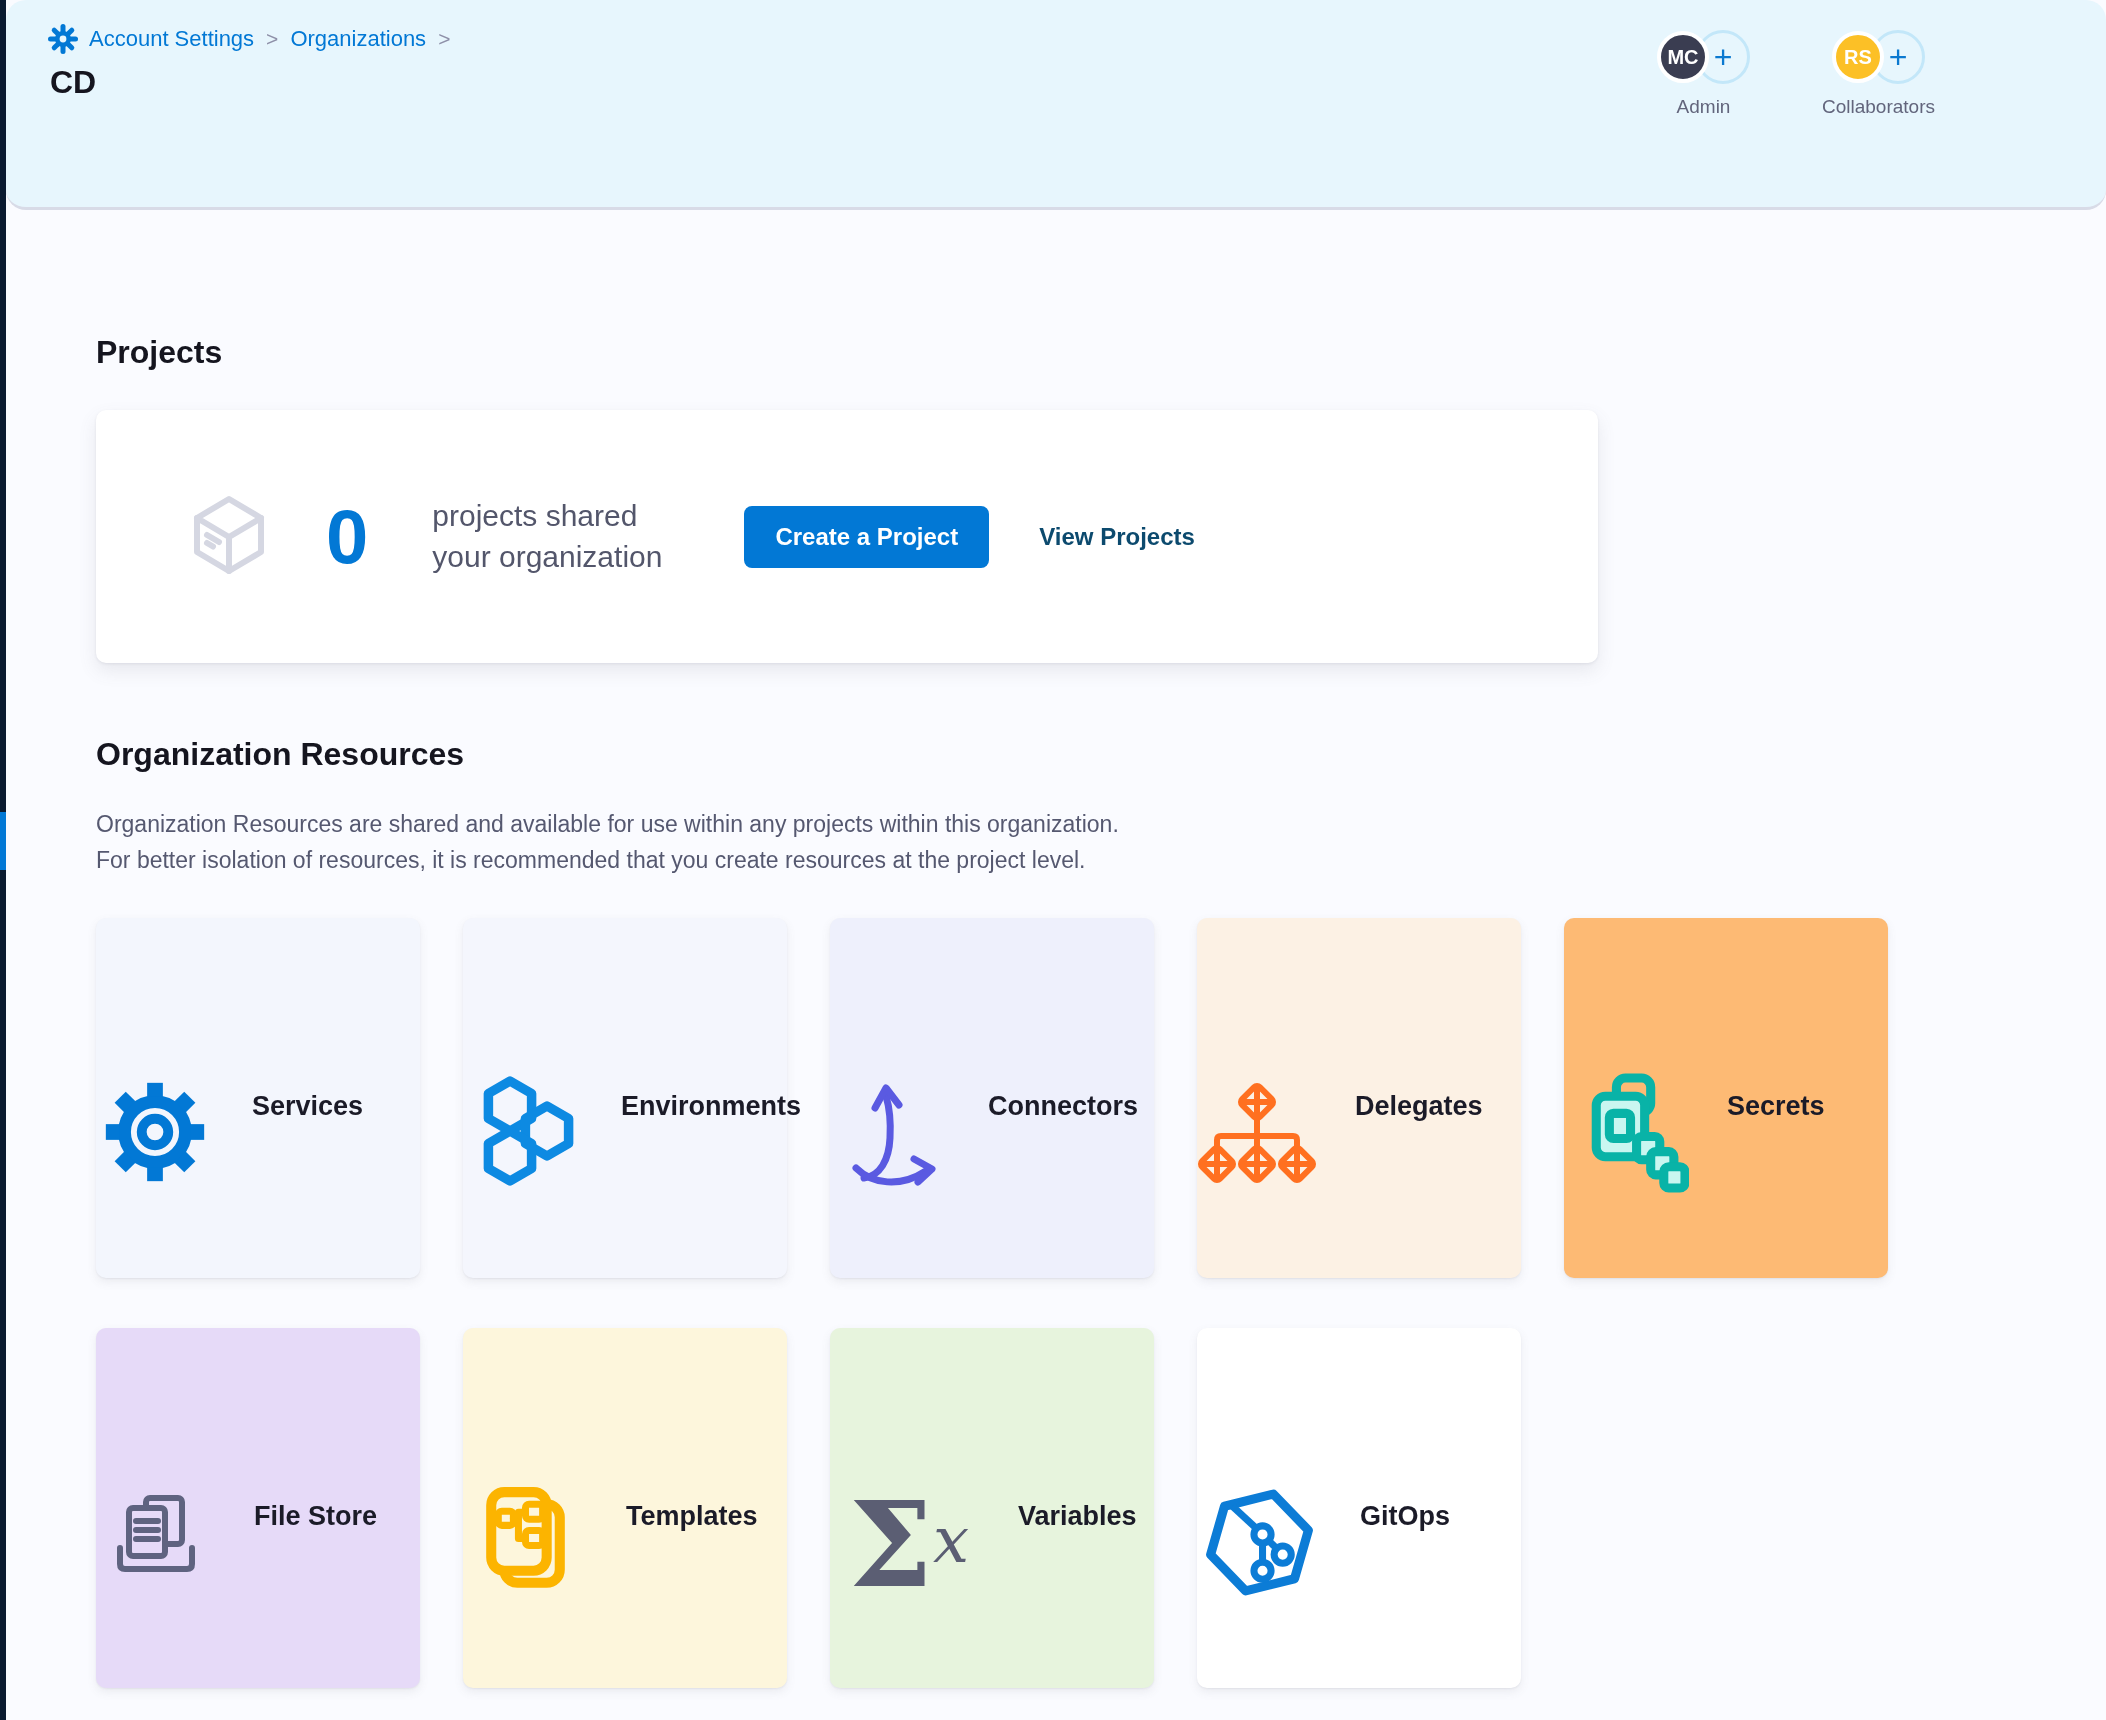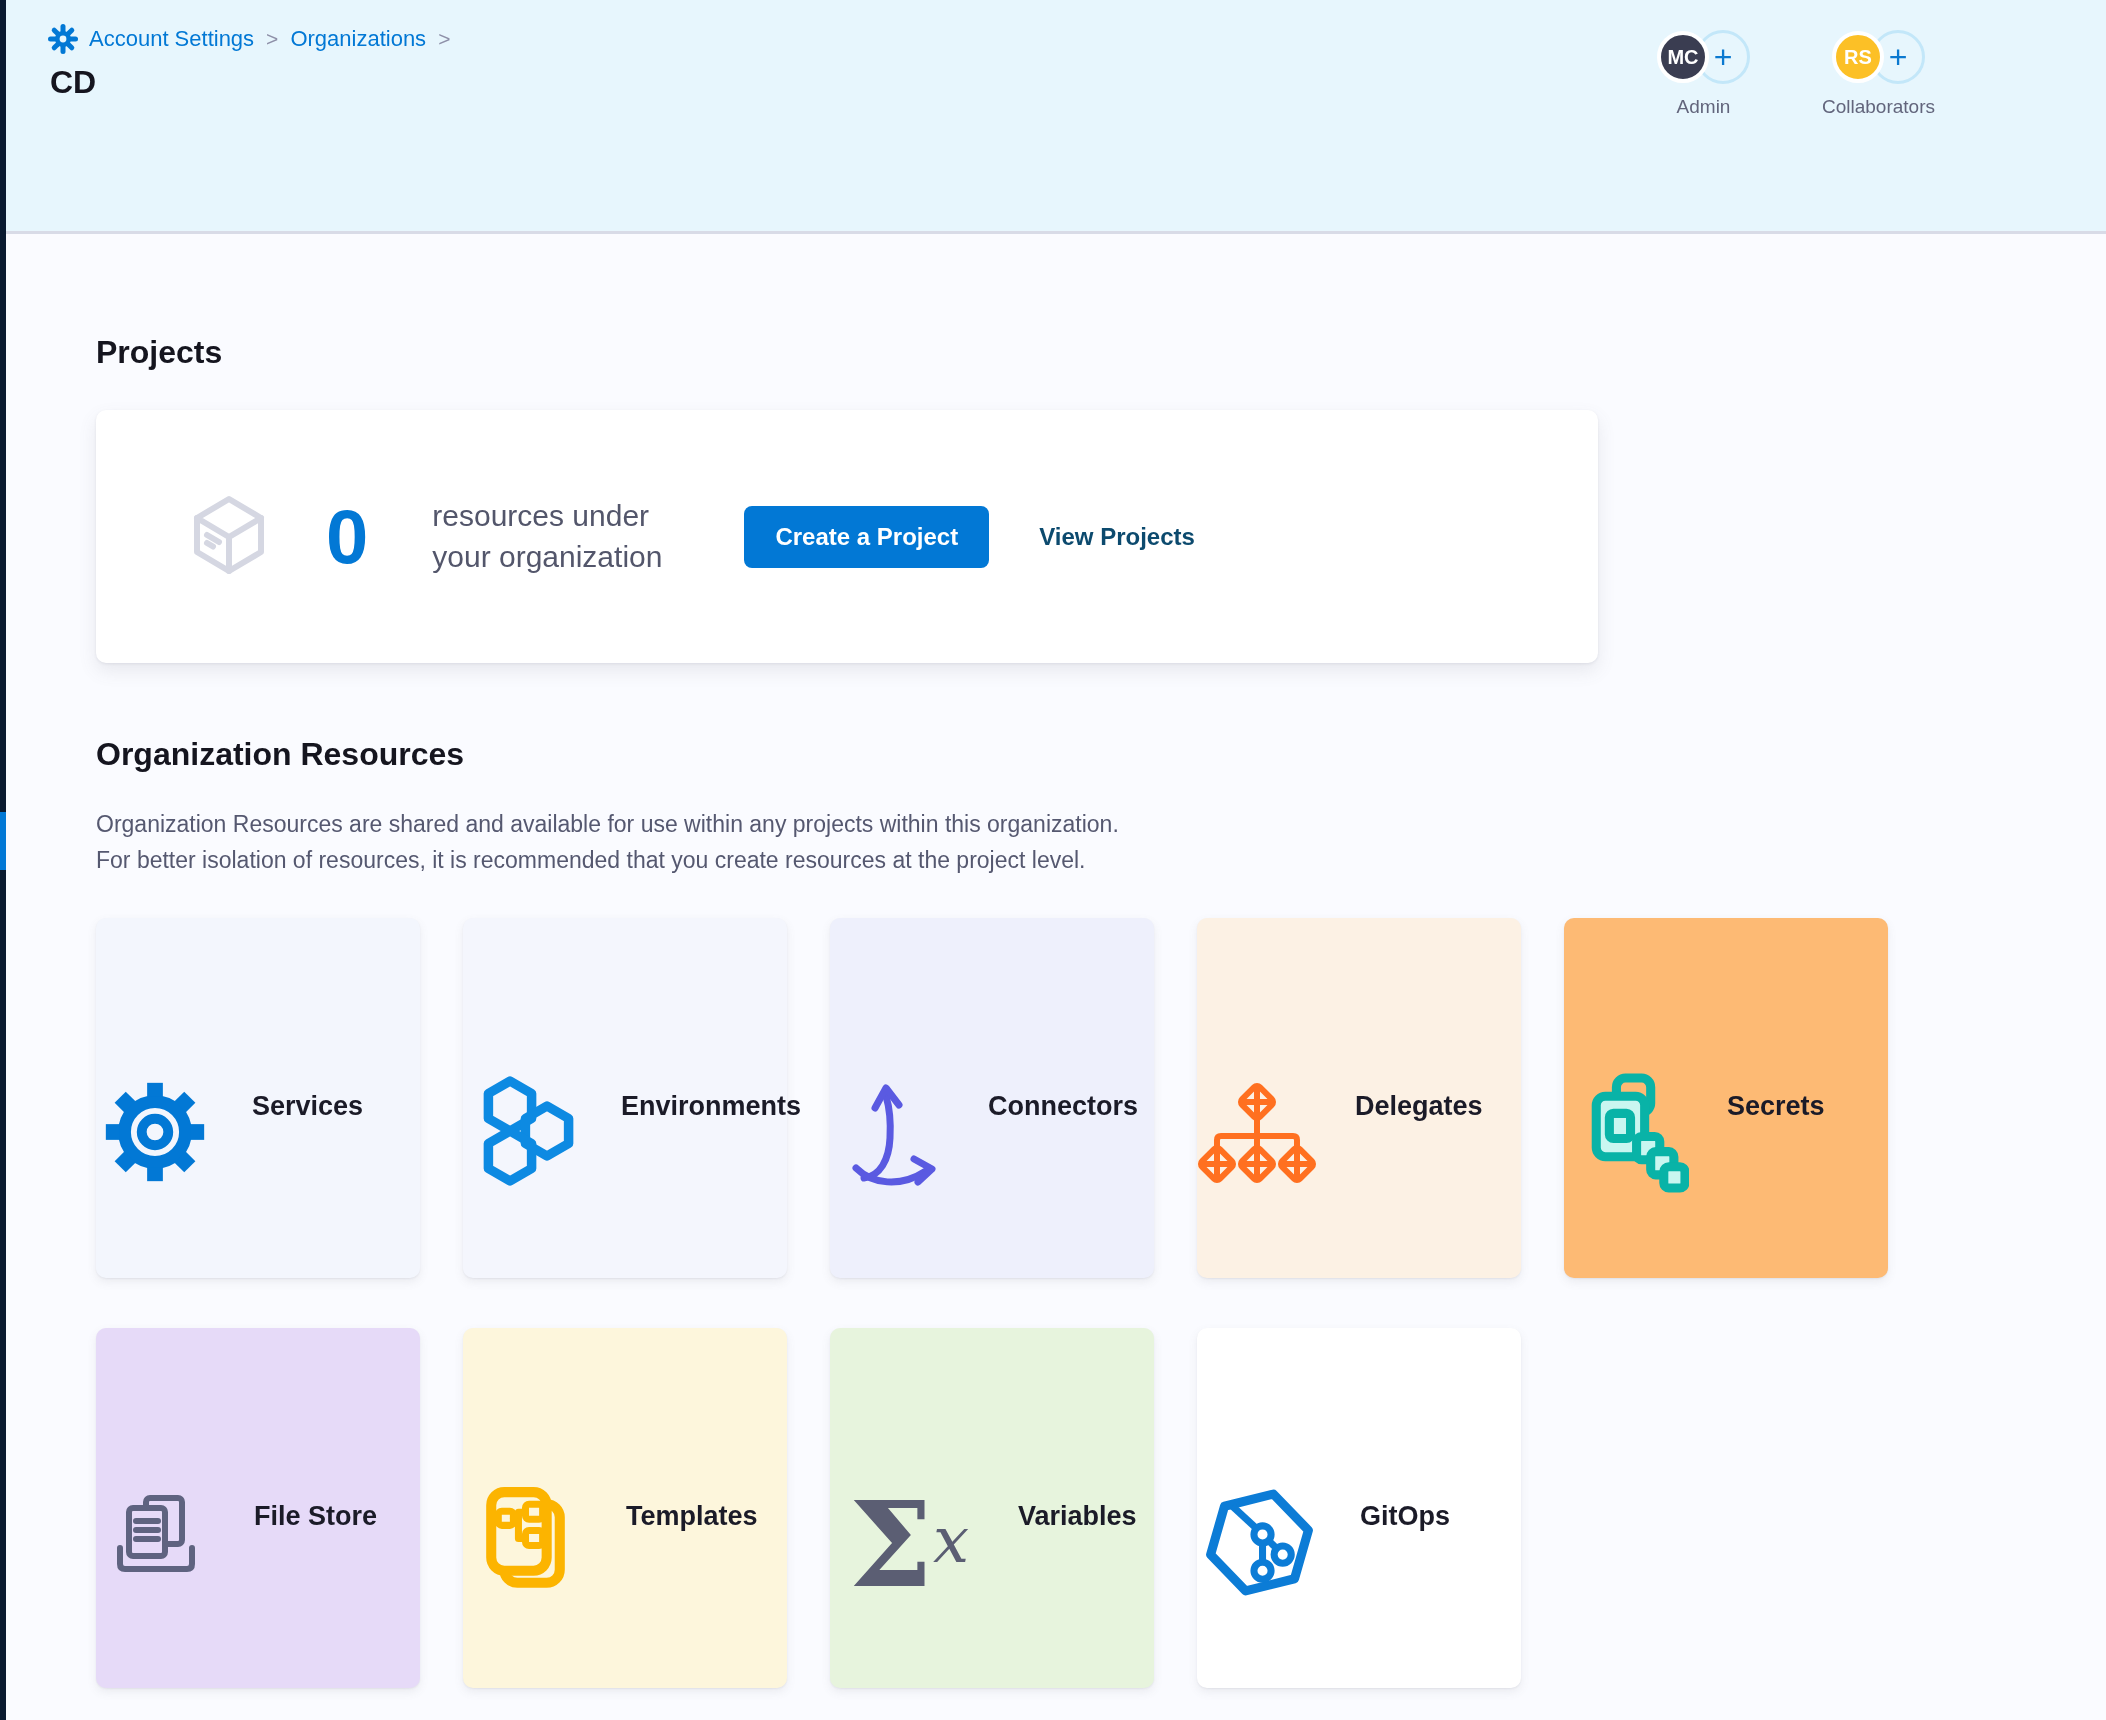--- a/index.html
+++ b/index.html
@@ -6,22 +6,22 @@
   html { background:#fff; }
   body {
     width:2106px; height:1720px; position:relative; overflow:hidden;
     background:#fafbff; font-family:"Liberation Sans", sans-serif; color:#17172b;
   }
   
   .side-strip { position:absolute; left:0; top:0; width:6px; height:1720px; background:#0a1a30; z-index:5; }
   .side-active { position:absolute; left:0; top:812px; width:6px; height:58px; background:#0278d5; }
 
   
-  .header { position:absolute; left:6px; top:0; width:2100px; height:234px;
-    background:#e7f6fd; border-bottom:3px solid #d8dbe7; }
+  .header { position:absolute; left:6px; top:0; width:2100px; height:210px;
+    background:#e7f6fd; border-bottom:3px solid #d8dbe7;border-radius:20px; }
   .breadcrumb { position:absolute; left:42px; top:24px; display:flex; align-items:center; gap:12px; font-size:22px; }
   .crumb-link { color:#0278d5; display:flex; align-items:center; gap:11px; cursor:pointer; text-decoration:none; }
   .crumb-sep { color:#8e90a8; font-size:21px; }
   .org-title { position:absolute; left:44px; top:64px; font-size:32px; font-weight:700; color:#15151f;text-align:right; }
 
   .members { position:absolute; left:1651px; top:26px; display:flex; gap:72px; }
   .member-group { display:flex; flex-direction:column; align-items:center; }
   .pair { display:flex; align-items:center; height:62px; }
   .avatar { width:52px; height:52px; border:4px solid #fff; border-radius:50%;
     display:flex; align-items:center; justify-content:center;
@@ -130,21 +130,21 @@
     <svg width="110" height="110" viewBox="-55 -55 110 110" fill="none" stroke="#d5d7e2" stroke-width="6" stroke-linejoin="round" stroke-linecap="round">
       <path d="M 0,-38 L 32,-19 L 0,0 L -32,-19 Z"></path>
       <path d="M -32,-19 V 15 L 0,34 L 32,15 V -19"></path>
       <path d="M 0,0 V 34"></path>
       <path d="M -22,-2 L -10,5"></path>
       <path d="M -22,6 L -16,9.5"></path>
     </svg>
   </span>
   <div class="zero">0</div>
   <div class="projects-caption">
-    <div>resources under</div>
+    <div>projects shared</div>
     <div>your organization</div>
   </div>
   <button class="create-btn">Create a Project</button>
   <a class="view-link">View Projects</a>
 </div>
 
 <div class="org-heading">Organization Resources</div>
 <div class="org-desc">
   <div>Organization Resources are shared and available for use within any projects within this organization.</div>
   <div>For better isolation of resources, it is recommended that you create resources at the project level.</div>

